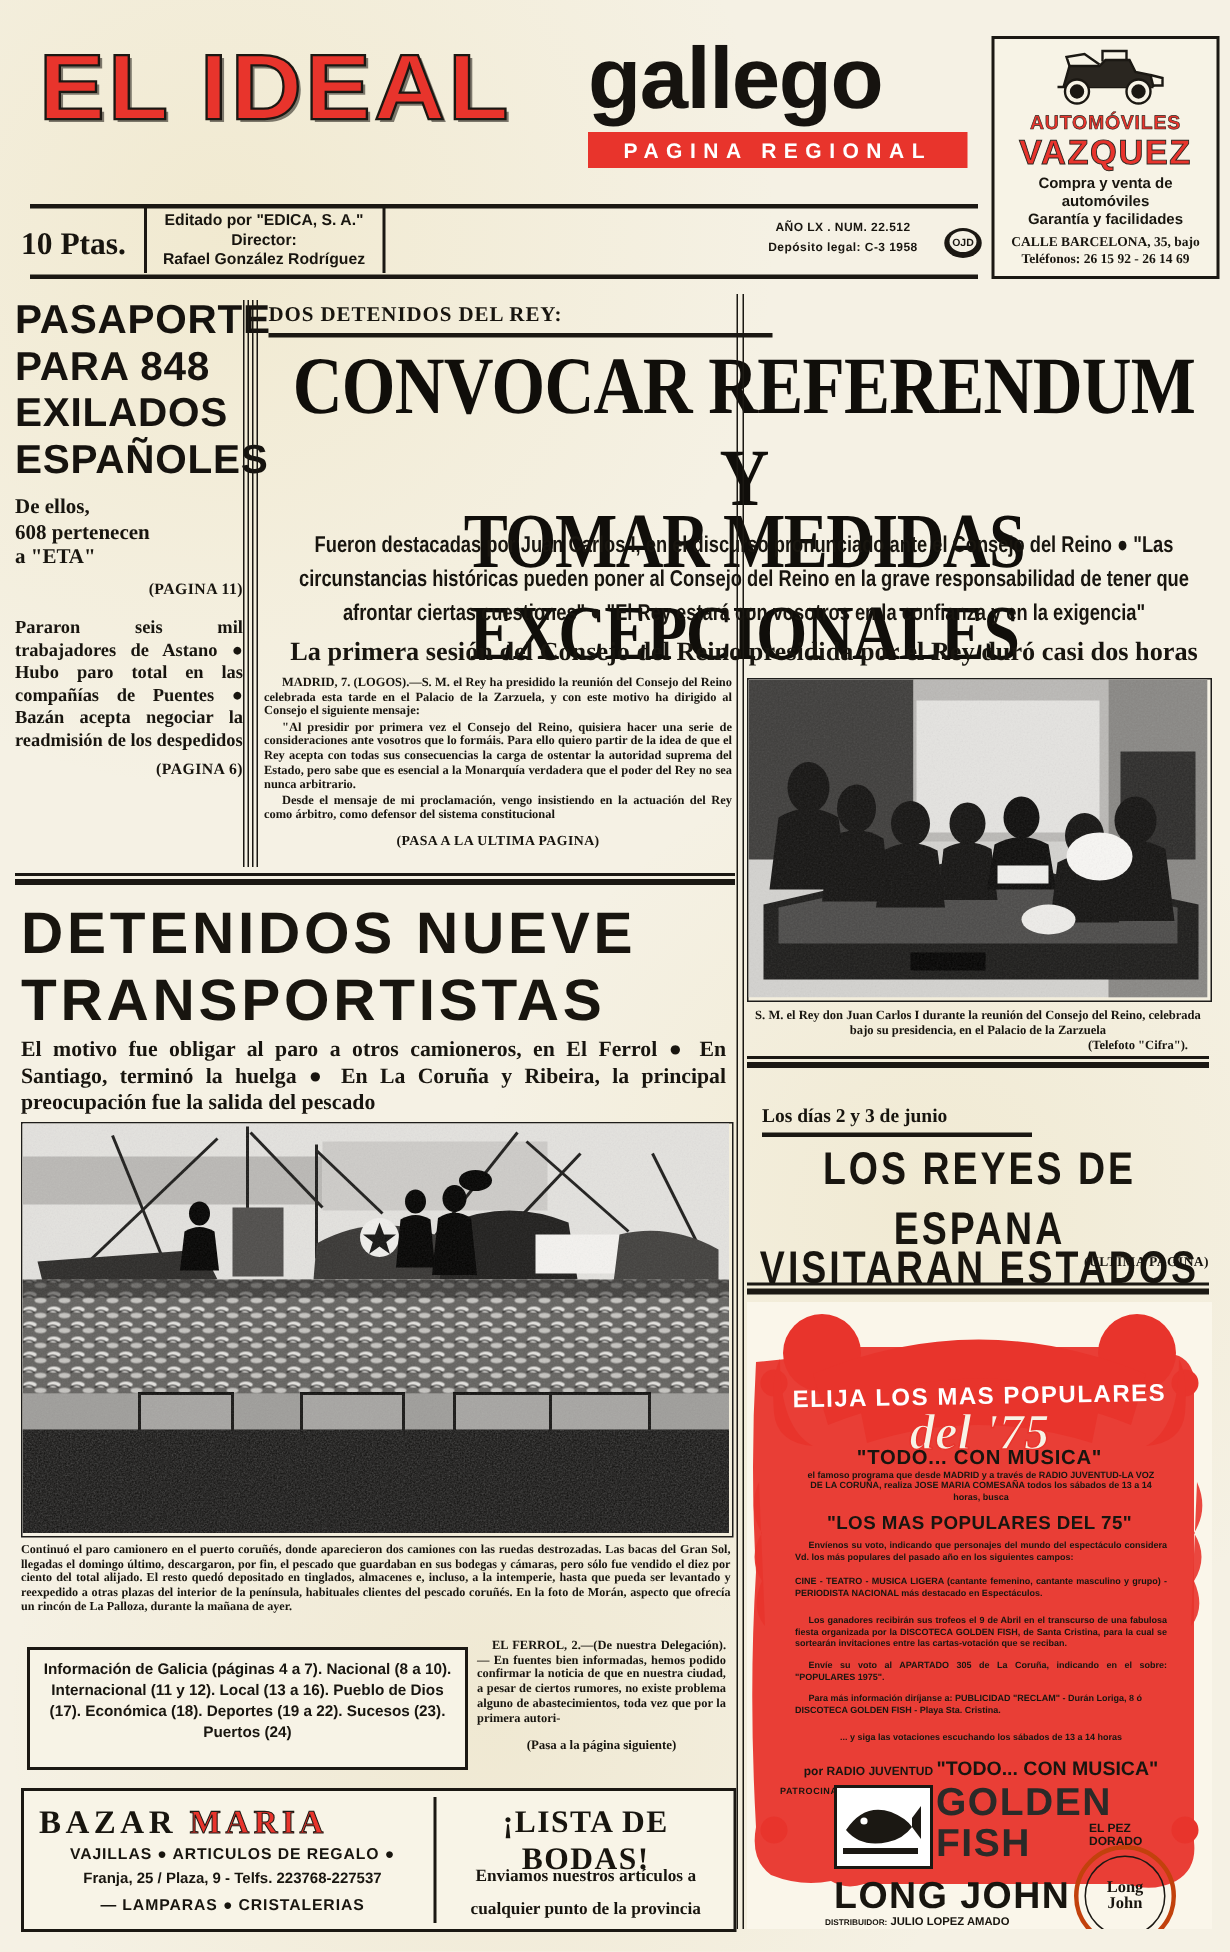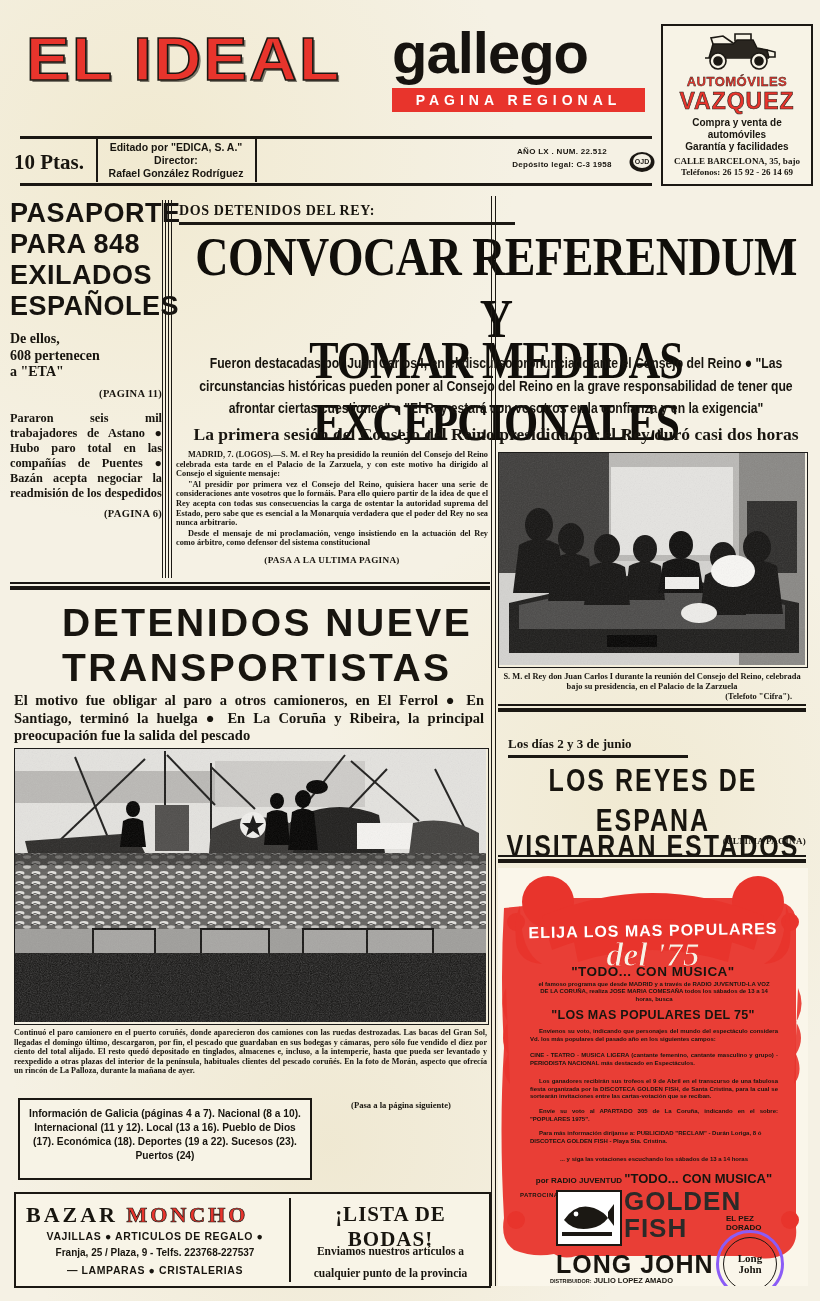--- a/index.html
+++ b/index.html
@@ -131,21 +131,21 @@
   #rule-mid-1 { left:498px; top:704px; width:308px; height:2px; }
   #rule-mid-2 { left:498px; top:708px; width:308px; height:4px; }
   #rule-left-1 { left:10px; top:582px; width:480px; height:2px; }
   #rule-left-2 { left:10px; top:586px; width:480px; height:4px; }
   #vrule-center { left:491px; top:196px; width:5px; height:1090px; }
   #vrule-center i { position:absolute; top:0; width:1px; height:100%; background:#1b1813; }
 
   
   #head-detenidos { left:14px; top:600px; width:470px; }
   #head-detenidos div { font-family:"Liberation Sans",sans-serif; font-weight:bold;
-    font-size:39px; line-height:45px; letter-spacing:2.5px;margin-left:48px; }
+    font-size:39px; line-height:45px; letter-spacing:2.5px; }
   #deck-detenidos { left:14px; top:692px; width:470px;
     font-family:"Liberation Serif",serif; font-weight:bold;
     font-size:14.5px; line-height:17.5px; text-align:justify; }
 
   #photo-port { left:14px; top:748px; width:473px; height:275px;
     border:1px solid #2a2620; }
   #cap-port { left:14px; top:1028px; width:473px;
     font-family:"Liberation Serif",serif; font-weight:bold;
     font-size:8.1px; line-height:9.6px; text-align:justify; }
 
@@ -224,21 +224,21 @@
   #pop-fishbox { position:absolute; left:58px; top:322px; width:62px; height:52px;
     border:2px solid #1b1813; background:#fff; }
   #pop-golden { position:absolute; left:126px; top:320px;
     font-family:"Liberation Sans",sans-serif; font-weight:bold; font-size:26px; line-height:27px;
     color:#2b2a28; letter-spacing:1px;}
   #pop-pez { position:absolute; left:228px; top:346px;
     font-family:"Liberation Sans",sans-serif; font-weight:bold; font-size:8px; line-height:9px;}
   #pop-longjohn { position:absolute; left:58px; top:382px;
     font-family:"Liberation Sans",sans-serif; font-weight:bold; font-size:25px; letter-spacing:1px;}
   #pop-lj-seal { position:absolute; left:218px; top:362px; width:62px; height:62px;
-    border:3px solid #8b5cf6; border-radius:50%; }
+    border:3px solid #c2410c; border-radius:50%; }
   #pop-lj-seal .in { position:absolute; left:4px; top:4px; right:4px; bottom:4px;
     border:1.5px solid #1b1813; border-radius:50%;
     display:flex; align-items:center; justify-content:center;
     font-family:"Liberation Serif",serif; font-weight:bold; font-size:11px; line-height:11px;
     text-align:center;}
   #pop-distrib { position:absolute; left:52px; top:408px; width:210px;
     font-family:"Liberation Sans",sans-serif; font-weight:bold; font-size:7.5px;}
   #pop-distrib .lab { font-size:5.5px; }
 
   
@@ -487,28 +487,29 @@
       <rect x="0" y="0" width="471" height="273" fill="#857f72" opacity=".18" filter="url(#grain2)"></rect>
     </svg>
   </div>
   <div class="abs" id="cap-port">Continuó el paro camionero en el puerto coruñés, donde aparecieron dos camiones con las ruedas destrozadas. Las bacas del Gran Sol, llegadas el domingo último, descargaron, por fin, el pescado que guardaban en sus bodegas y cámaras, pero sólo fue vendido el diez por ciento del total alijado. El resto quedó depositado en tinglados, almacenes e, incluso, a la intemperie, hasta que pueda ser levantado y reexpedido a otras plazas del interior de la península, habituales clientes del pescado coruñés. En la foto de Morán, aspecto que ofrecía un rincón de La Palloza, durante la mañana de ayer.</div>
 
   <div class="abs" id="index-box">
     <div class="inner">Información de Galicia (páginas 4 a 7). Nacional (8 a 10). Internacional (11 y 12). Local (13 a 16). Pueblo de Dios (17). Económica (18). Deportes (19 a 22). Sucesos (23). Puertos (24)</div>
   </div>
 
   <div class="abs" id="ferrol">
+    <p>EL FERROL, 2.—(De nuestra Delegación). — En fuentes bien informadas, hemos podido confirmar la noticia de que en nuestra ciudad, a pesar de ciertos rumores, no existe problema alguno de abastecimientos, toda vez que por la primera autori-</p>
     <p class="passa">(Pasa a la página siguiente)</p>
   </div>
 
   <div class="abs" id="ad-bazar">
     <div class="divv"></div>
     <div id="bz-l1">
       <span>BAZAR</span>
-      <span id="bz-moncho">MONCHO</span>
+      <span id="bz-moncho">MARIA</span>
     </div>
     <div id="bz-l2">VAJILLAS ● ARTICULOS DE REGALO ●</div>
     <div id="bz-l3">Franja, 25 / Plaza, 9 - Telfs. 223768-227537</div>
     <div id="bz-l4">— LAMPARAS ● CRISTALERIAS</div>
     <div id="bz-r1">¡LISTA DE BODAS!</div>
     <div id="bz-r2">Enviamos nuestros artículos a cualquier punto de la provincia</div>
   </div>
 
   <div class="abs" id="kicker-reyes">Los días 2 y 3 de junio</div>
   <div class="abs rule" id="kicker-reyes-rule"></div>

